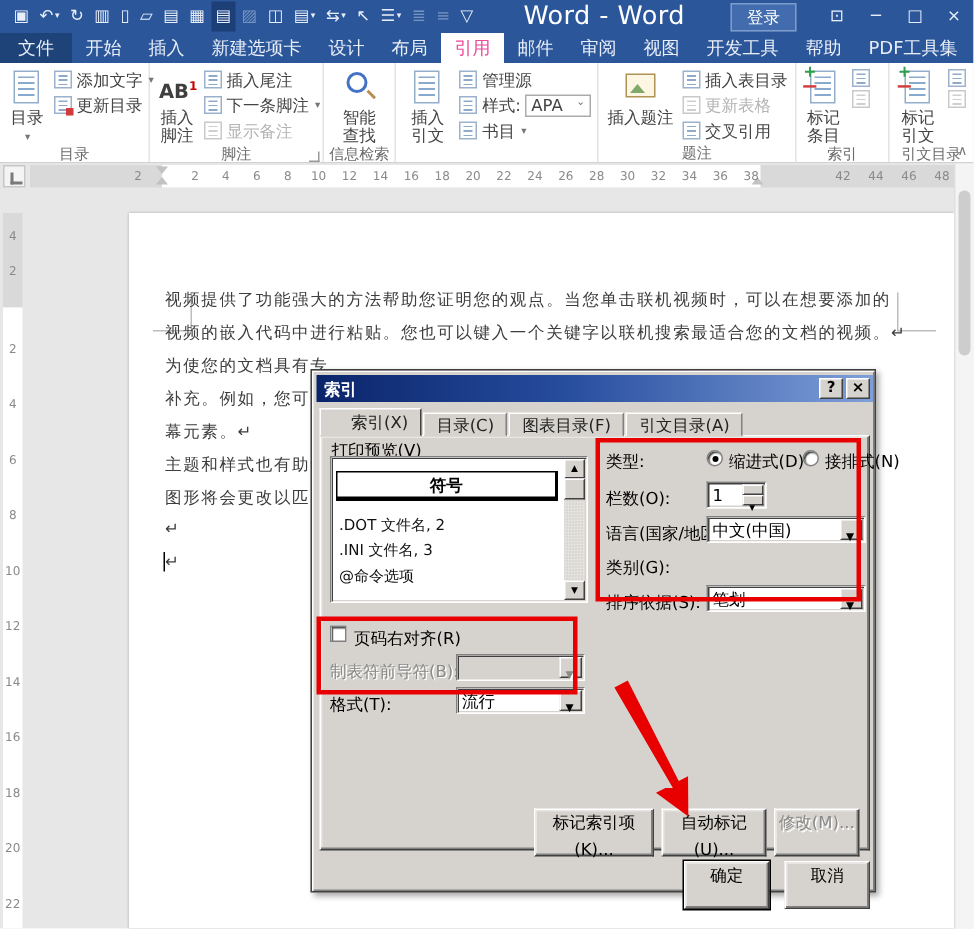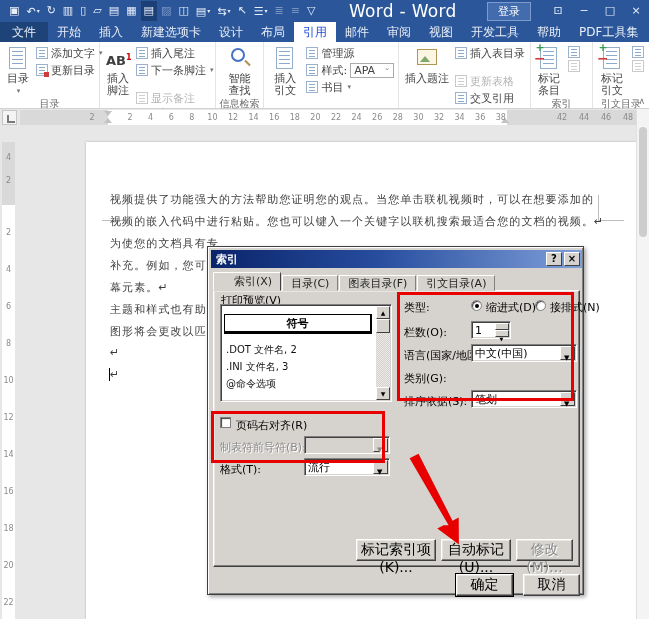--- a/index.html
+++ b/index.html
@@ -15,21 +15,21 @@
   .qat.act { background:#1c3f77; }
   .qat.dim { opacity:.4; }
   #wintitle { flex:1; text-align:center; font-size:17px; color:#ffffff; letter-spacing:.3px; }
   #signin { background:#426cae; border:1px solid #7e9ccb; color:#fff; font-size:11px; padding:1px 10px; margin-right:14px; cursor:pointer; }
   .winctl { width:26px; text-align:center; font-size:11px; color:#e8eefa; line-height:22px; cursor:pointer; }
 
   
   #tabrow { position:absolute; left:0; top:22px; width:649px; height:20px; background:#2b579a; display:flex; align-items:flex-end; }
   .tab { height:20px; line-height:20px; padding:0 9px; font-size:12px; color:#e9eef8; cursor:pointer; white-space:nowrap; display:flex; align-items:center; gap:3px; }
   .tab.file { background:#1e4378; padding:0 12px; }
-  .tab.active { background:#ffffff; color:#1d4ed8; }
+  .tab.active { background:#ffffff; color:#ec4899; }
   .tab.push { margin-left:auto; }
 
   
   #ribbon { position:absolute; left:0; top:42px; width:649px; height:67px; background:#fff; border-bottom:1px solid #d2d2d2; display:flex; }
   .rgroup { display:flex; flex-direction:column; border-right:1px solid #e4e4e4; }
   .rcontent { flex:1; display:flex; align-items:flex-start; padding:2px 2px 0 2px; }
   .rlabel { height:15px; font-size:10px; color:#6a6a6a; text-align:center; line-height:14px; position:relative; }
   .launcher { position:absolute; right:2px; bottom:3px; width:7px; height:7px; border-right:1px solid #9a9a9a; border-bottom:1px solid #9a9a9a; }
   .bigbtn { display:flex; flex-direction:column; align-items:center; padding:2px 4px 0; font-size:11px; line-height:12px; color:#444; text-align:center; cursor:pointer; }
   .bigicon { width:24px; height:25px; position:relative; margin-bottom:2px; }
@@ -39,21 +39,21 @@
   .badge-plus { position:absolute; left:-3px; top:-4px; color:#2f9e4f; font-size:12px; font-weight:bold; line-height:10px; }
   .badge-minus { position:absolute; left:-3px; top:7px; color:#d23b3b; font-size:14px; font-weight:bold; line-height:10px; }
   .abicon { font-size:13px; font-weight:bold; color:#3f3f3f; line-height:24px; }
   .abicon sup { color:#c00; font-size:8px; }
   .lens { position:absolute; left:3px; top:2px; width:14px; height:14px; border:2px solid #4472c4; border-radius:50%; }
   .lens::after { content:""; position:absolute; left:11px; top:12px; width:7px; height:2px; background:#b58f4e; transform:rotate(45deg); }
   .capicon { position:absolute; left:2px; top:3px; width:20px; height:16px; border:1px solid #b09454; background:#fdf6e3; }
   .capicon::after { content:""; position:absolute; left:2px; bottom:2px; border-left:5px solid transparent; border-right:5px solid transparent; border-bottom:6px solid #7fa86b; }
   .smallcol { display:flex; flex-direction:column; gap:1px; padding:1px 2px; }
   .smallbtn { display:flex; align-items:center; gap:3px; font-size:11px; color:#444; height:16px; white-space:nowrap; cursor:pointer; }
-  .smallbtn.dis { color:#b4b4b4;margin-top:11px; }
+  .smallbtn.dis { color:#b4b4b4; }
   .sic { width:12px; height:12px; background:#fff; border:1px solid #9cb2cc; position:relative; flex:none; }
   .sic::before { content:""; position:absolute; left:2px; right:2px; top:2px; height:7px; background:repeating-linear-gradient(#8fa9c9 0 1px, transparent 1px 3px); }
   .sic.g { border-color:#c9c9c9; } .sic.g::before { background:repeating-linear-gradient(#cfcfcf 0 1px, transparent 1px 3px); }
   .sic.red::after { content:""; position:absolute; right:-2px; bottom:-2px; width:5px; height:5px; background:#d23b3b; }
   .ddw { font-size:7px; color:#777; margin-left:1px; }
   .stylecombo { display:inline-flex; align-items:flex-start; border:1px solid #abábab; border:1px solid #ababab; background:#fff; height:15px; padding:0 3px; font-size:11px; color:#444; gap:8px; }
   .iconbtncol { display:flex; flex-direction:column; gap:2px; padding:2px 3px; }
   #ribbonchev { position:absolute; right:4px; bottom:2px; font-size:9px; color:#777; cursor:pointer; }
 
   
@@ -111,22 +111,22 @@
   .checkbox { position:absolute; width:11px; height:11px; background:#fff; border:1px solid #808080; box-shadow:inset 1px 1px 1px #404040; }
   .field { position:absolute; height:18px; background:#fff; border:1px solid; border-color:#808080 #fff #fff #808080; box-shadow:inset 1px 1px 0 #404040, inset -1px -1px 0 #d6d3ce; font-size:11px; line-height:16px; padding:1px 3px; }
   .field.dis { background:#d6d3ce; }
   .combo-arrow { position:absolute; right:1px; top:1px; bottom:1px; width:15px; background:#d6d3ce; border:1px solid; border-color:#fff #404040 #404040 #fff; cursor:pointer; }
   .combo-arrow::after { content:"▼"; position:absolute; left:3px; top:3px; font-size:7px; color:#000; }
   .combo-arrow.dis::after { color:#8a8a8a; text-shadow:1px 1px 0 #fff; }
   .spinner { position:absolute; right:1px; top:1px; bottom:1px; width:14px; display:flex; flex-direction:column; }
   .spinner span { flex:1; background:#d6d3ce; border:1px solid; border-color:#fff #404040 #404040 #fff; position:relative; cursor:pointer; }
   .spinner span::after { content:"▲"; position:absolute; left:3.5px; top:0px; font-size:5px; color:#000; }
   .spinner span.dn::after { content:"▼"; }
-  .dbtn { position:absolute; height:22px; background:#d6d3ce; border:1px solid; border-color:#fff #404040 #404040 #fff;
-    box-shadow:inset -1px -1px 0 #808080, inset 1px 1px 0 #e8e6e2; font-size:14px; text-align:center; line-height:18px; cursor:pointer; color:#000; }
+  .dbtn { position:absolute; height:32px; background:#d6d3ce; border:1px solid; border-color:#fff #404040 #404040 #fff;
+    box-shadow:inset -1px -1px 0 #808080, inset 1px 1px 0 #e8e6e2; font-size:11px; text-align:center; line-height:18px; cursor:pointer; color:#000; }
   .dbtn.dis { color:#8a8a8a; text-shadow:1px 1px 0 #fff; cursor:default; }
   .dbtn.def { outline:1px solid #000; }
 
   .redrect { position:absolute; border:3px solid #e80000; z-index:20; pointer-events:none; }
   #redarrow { position:absolute; left:405px; top:448px; z-index:21; pointer-events:none; }
 </style>
 </head>
 <body>
 
 <div id="root">

